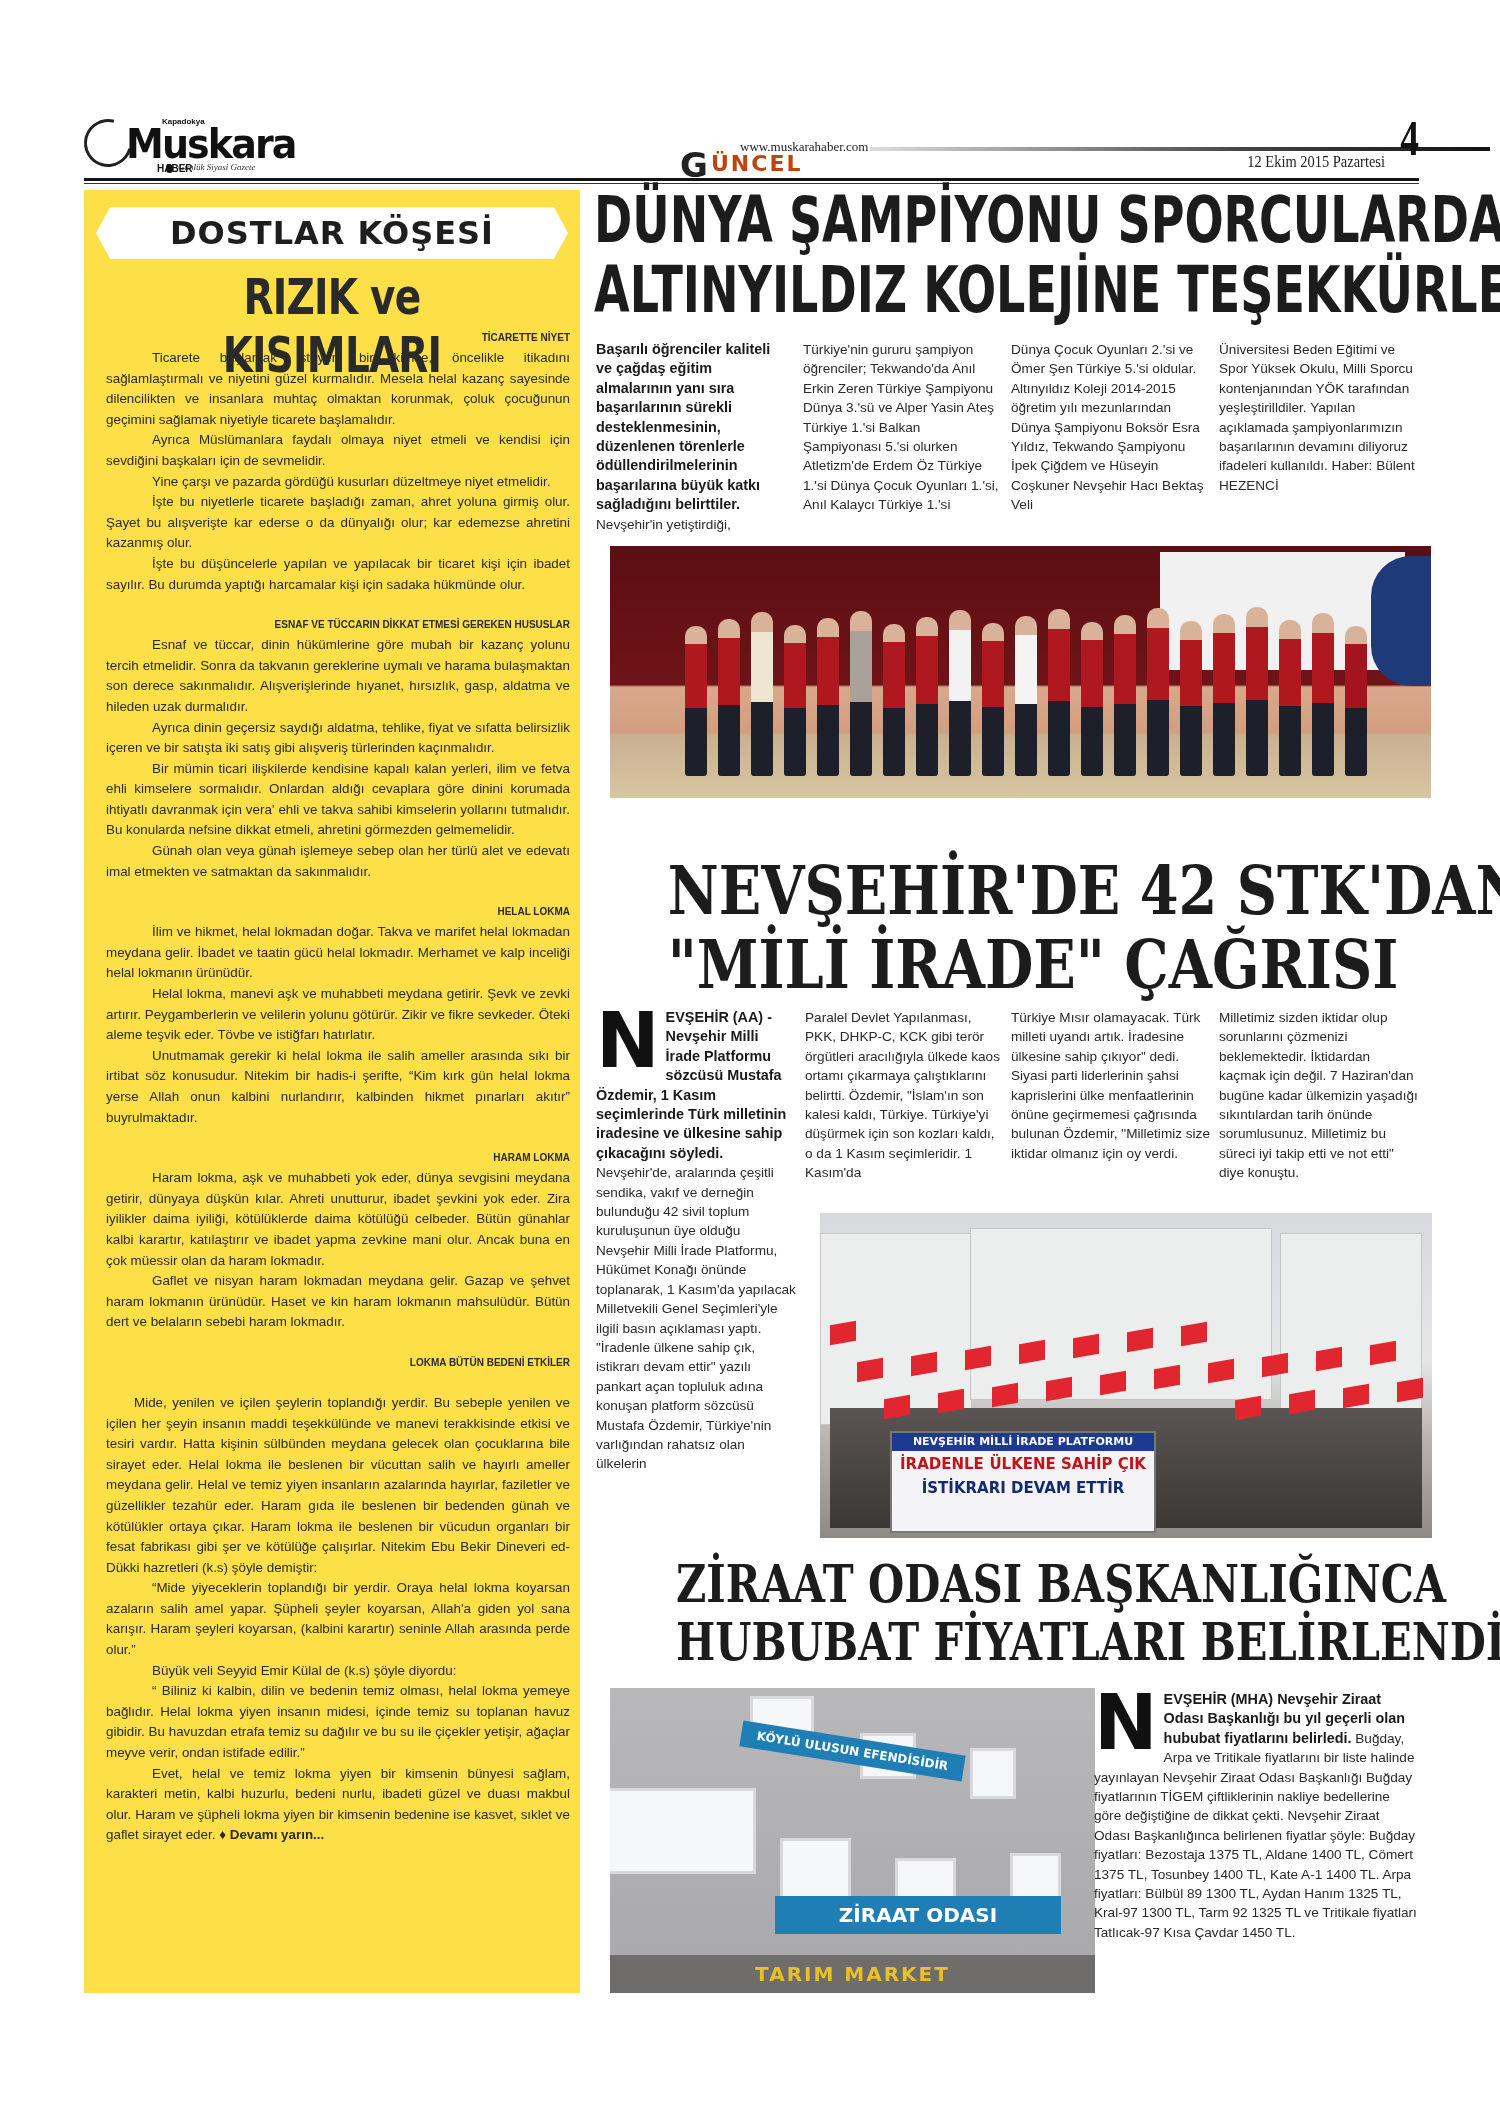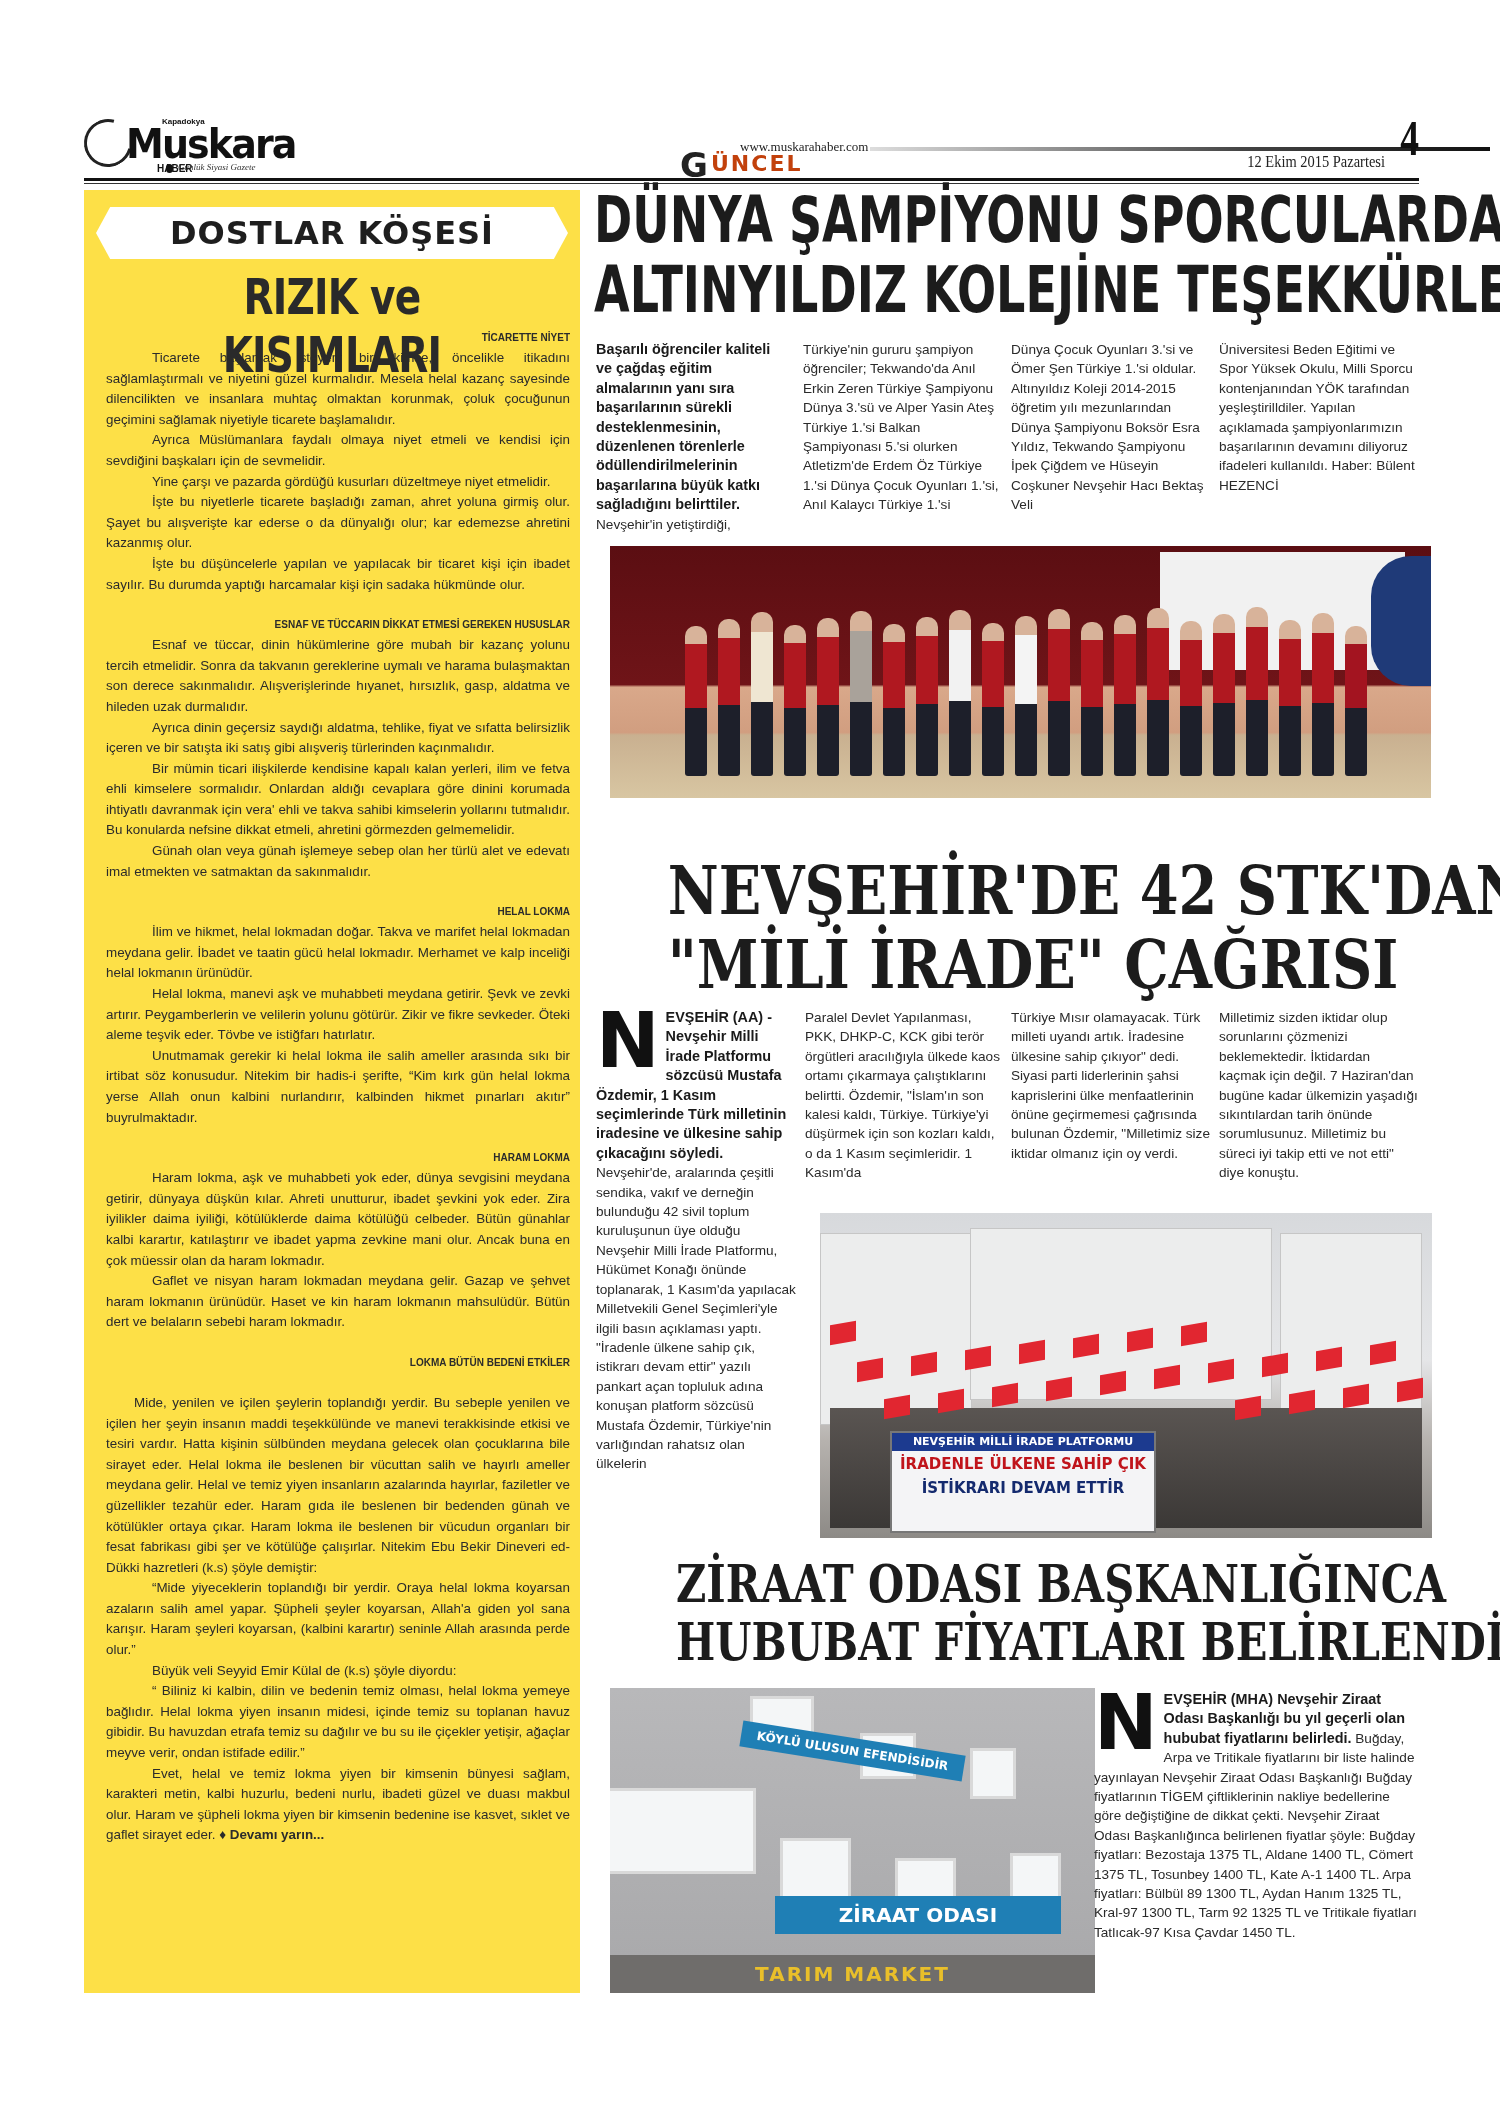--- a/index.html
+++ b/index.html
@@ -135,21 +135,21 @@
 
 <div id="hl1" class="hl">
   <div>DÜNYA ŞAMPİYONU SPORCULARDAN</div>
   <div>ALTINYILDIZ KOLEJİNE TEŞEKKÜRLER</div>
 </div>
 <div class="txt" style="left:596px;top:340px;width:192px;">
   <b class="lede-b">Başarılı öğrenciler kaliteli ve çağdaş eğitim almalarının yanı sıra başarılarının sürekli desteklenmesinin, düzenlenen törenlerle ödüllendirilmelerinin başarılarına büyük katkı sağladığını belirttiler.</b><br>
   <span>Nevşehir'in yetiştirdiği,</span>
 </div>
 <div class="txt" style="left:803px;top:340px;width:198px;">Türkiye'nin gururu şampiyon öğrenciler; Tekwando'da Anıl Erkin Zeren Türkiye Şampiyonu Dünya 3.'sü ve Alper Yasin Ateş Türkiye 1.'si Balkan Şampiyonası 5.'si olurken Atletizm'de Erdem Öz Türkiye 1.'si Dünya Çocuk Oyunları 1.'si, Anıl Kalaycı Türkiye 1.'si</div>
-<div class="txt" style="left:1011px;top:340px;width:198px;">Dünya Çocuk Oyunları 3.'si ve Ömer Şen Türkiye 1.'si oldular. Altınyıldız Koleji 2014-2015 öğretim yılı mezunlarından Dünya Şampiyonu Boksör Esra Yıldız, Tekwando Şampiyonu İpek Çiğdem ve Hüseyin Coşkuner Nevşehir Hacı Bektaş Veli</div>
+<div class="txt" style="left:1011px;top:340px;width:198px;">Dünya Çocuk Oyunları 2.'si ve Ömer Şen Türkiye 5.'si oldular. Altınyıldız Koleji 2014-2015 öğretim yılı mezunlarından Dünya Şampiyonu Boksör Esra Yıldız, Tekwando Şampiyonu İpek Çiğdem ve Hüseyin Coşkuner Nevşehir Hacı Bektaş Veli</div>
 <div class="txt" style="left:1219px;top:340px;width:200px;">Üniversitesi Beden Eğitimi ve Spor Yüksek Okulu, Milli Sporcu kontenjanından YÖK tarafından yeşleştirilldiler. Yapılan açıklamada şampiyonlarımızın başarılarının devamını diliyoruz ifadeleri kullanıldı. Haber: Bülent HEZENCİ</div>
 
 <div id="photo1" class="photo">
   <div class="screen"></div>
   <div class="logo-disc"></div>
   <div id="people1">
       <div class="person" style="left: 75px; height: 150px; background: linear-gradient(rgb(216, 179, 154) 0px, rgb(216, 179, 154) 12%, rgb(176, 24, 32) 12%, rgb(176, 24, 32) 55%, rgb(29, 31, 42) 55%);"></div>
       <div class="person" style="left: 108px; height: 157px; background: linear-gradient(rgb(216, 179, 154) 0px, rgb(216, 179, 154) 12%, rgb(176, 24, 32) 12%, rgb(176, 24, 32) 55%, rgb(29, 31, 42) 55%);"></div>
       <div class="person" style="left: 141px; height: 164px; background: linear-gradient(rgb(216, 179, 154) 0px, rgb(216, 179, 154) 12%, rgb(239, 230, 210) 12%, rgb(239, 230, 210) 55%, rgb(29, 31, 42) 55%);"></div>
       <div class="person" style="left: 174px; height: 151px; background: linear-gradient(rgb(216, 179, 154) 0px, rgb(216, 179, 154) 12%, rgb(176, 24, 32) 12%, rgb(176, 24, 32) 55%, rgb(29, 31, 42) 55%);"></div>

